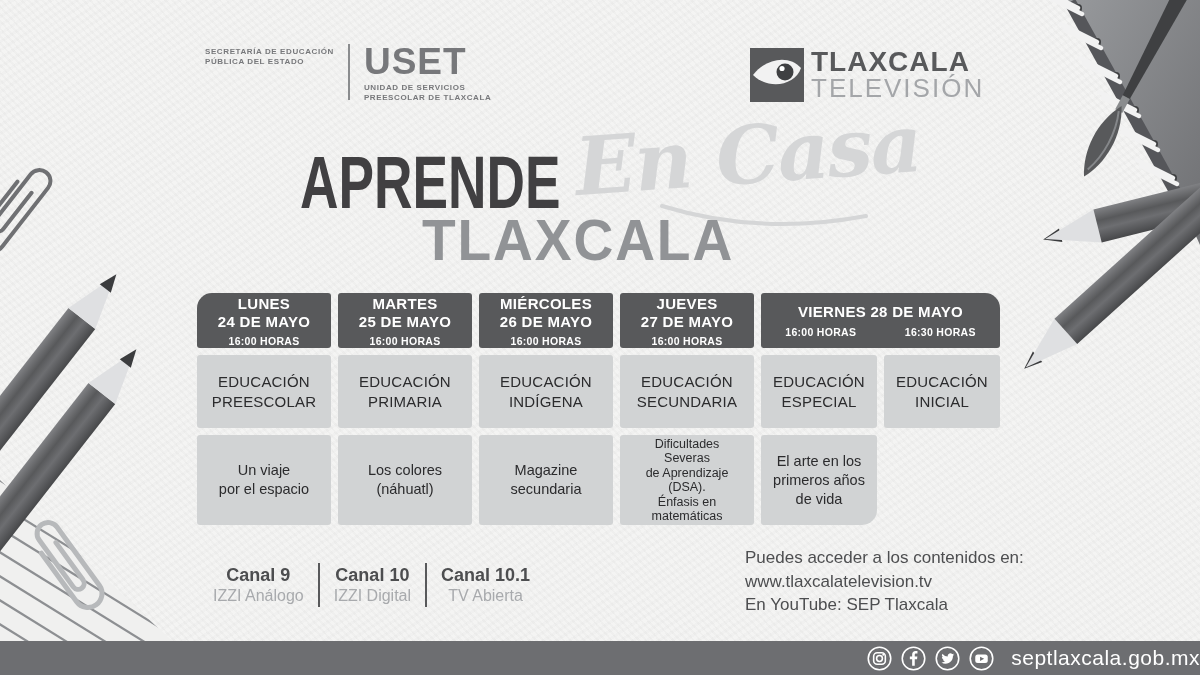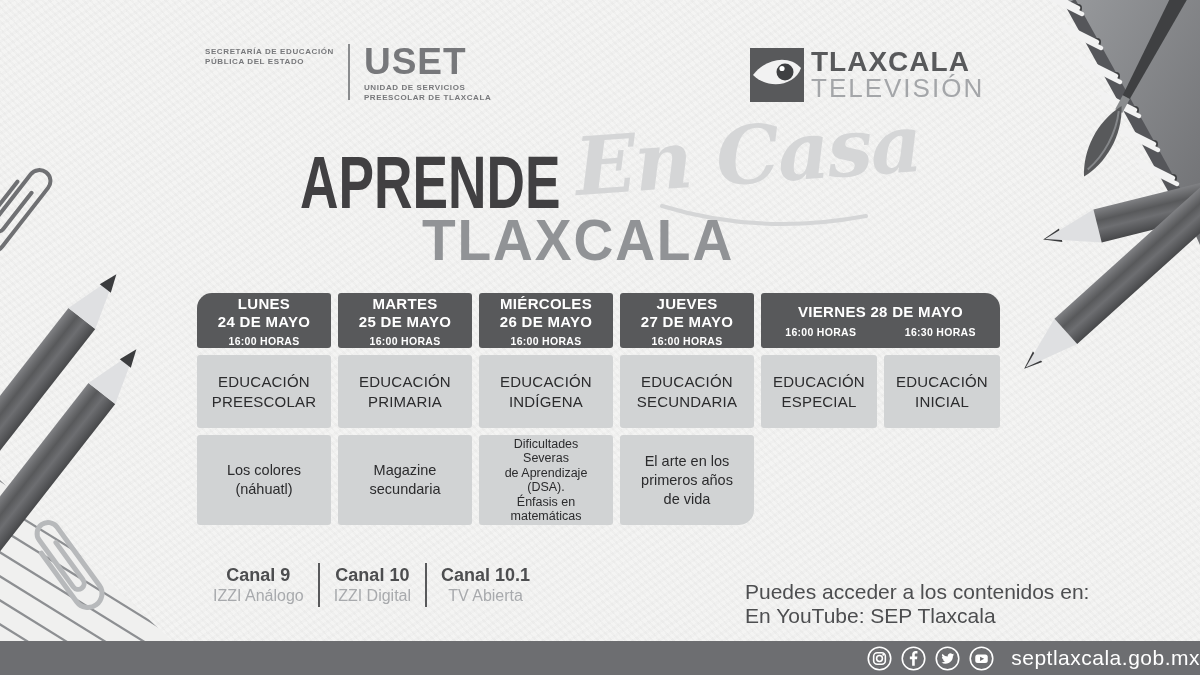--- a/index.html
+++ b/index.html
@@ -55,21 +55,21 @@
   .bcell.br { border-bottom-right-radius:15px; }
 
   
   .channels { top:563px; left:213px; display:flex; align-items:center; }
   .ch-group { text-align:center; }
   .ch-name { font-size:18px; font-weight:bold; color:#4d4e50; line-height:22px; }
   .ch-detail { font-size:16px; color:#a8aaad; line-height:20px; }
   .ch-div { width:2px; height:44px; background:#58595b; margin:0 14px; }
 
   
-  .access { top:580px; left:745px; color:#4d4e50; font-size:21px; line-height:23.5px; }
+  .access { top:546px; left:745px; color:#4d4e50; font-size:17px; line-height:23.5px; }
   .access .link { color:#4d4e50; }
 
   
   .footer-bar { top:641px; left:0; width:1200px; height:34px; background:#6d6e71;
     display:flex; align-items:center; justify-content:flex-end; gap:9px; }
   .footer-bar .icn { display:flex; align-items:center; }
   .footer-url { color:#ffffff; font-size:21px; letter-spacing:0.5px; margin-left:8px; }
 </style>
 </head>
 <body>
@@ -250,20 +250,22 @@
 PRIMARIA</div>
     <div class="bcell level">EDUCACIÓN
 INDÍGENA</div>
     <div class="bcell level">EDUCACIÓN
 SECUNDARIA</div>
     <div class="bcell level">EDUCACIÓN
 ESPECIAL</div>
     <div class="bcell level">EDUCACIÓN
 INICIAL</div>
 
+    <div class="bcell program">Un viaje
+por el espacio</div>
     <div class="bcell program">Los colores
 (náhuatl)</div>
     <div class="bcell program">Magazine
 secundaria</div>
     <div class="bcell program small">Dificultades
 Severas
 de Aprendizaje
 (DSA).
 Énfasis en
 matemáticas</div>
@@ -284,20 +286,21 @@
     </div>
     <div class="ch-div"></div>
     <div class="ch-group">
       <div class="ch-name">Canal 10.1</div>
       <div class="ch-detail">TV Abierta</div>
     </div>
   </div>
 
   <div class="content access">
     <div>Puedes acceder a los contenidos en:</div>
+    <div class="link">www.tlaxcalatelevision.tv</div>
     <div>En YouTube: SEP Tlaxcala</div>
   </div>
 
   <div class="content footer-bar">
     <span class="icn">
       <svg width="25" height="25" viewBox="0 0 24 24">
         <circle cx="12" cy="12" r="10.8" fill="none" stroke="#fff" stroke-width="1.5"></circle>
         <rect x="6.4" y="6.4" width="11.2" height="11.2" rx="3.4" fill="none" stroke="#fff" stroke-width="1.5"></rect>
         <circle cx="12" cy="12" r="2.8" fill="none" stroke="#fff" stroke-width="1.5"></circle>
         <circle cx="15.6" cy="8.4" r="0.95" fill="#fff"></circle>

